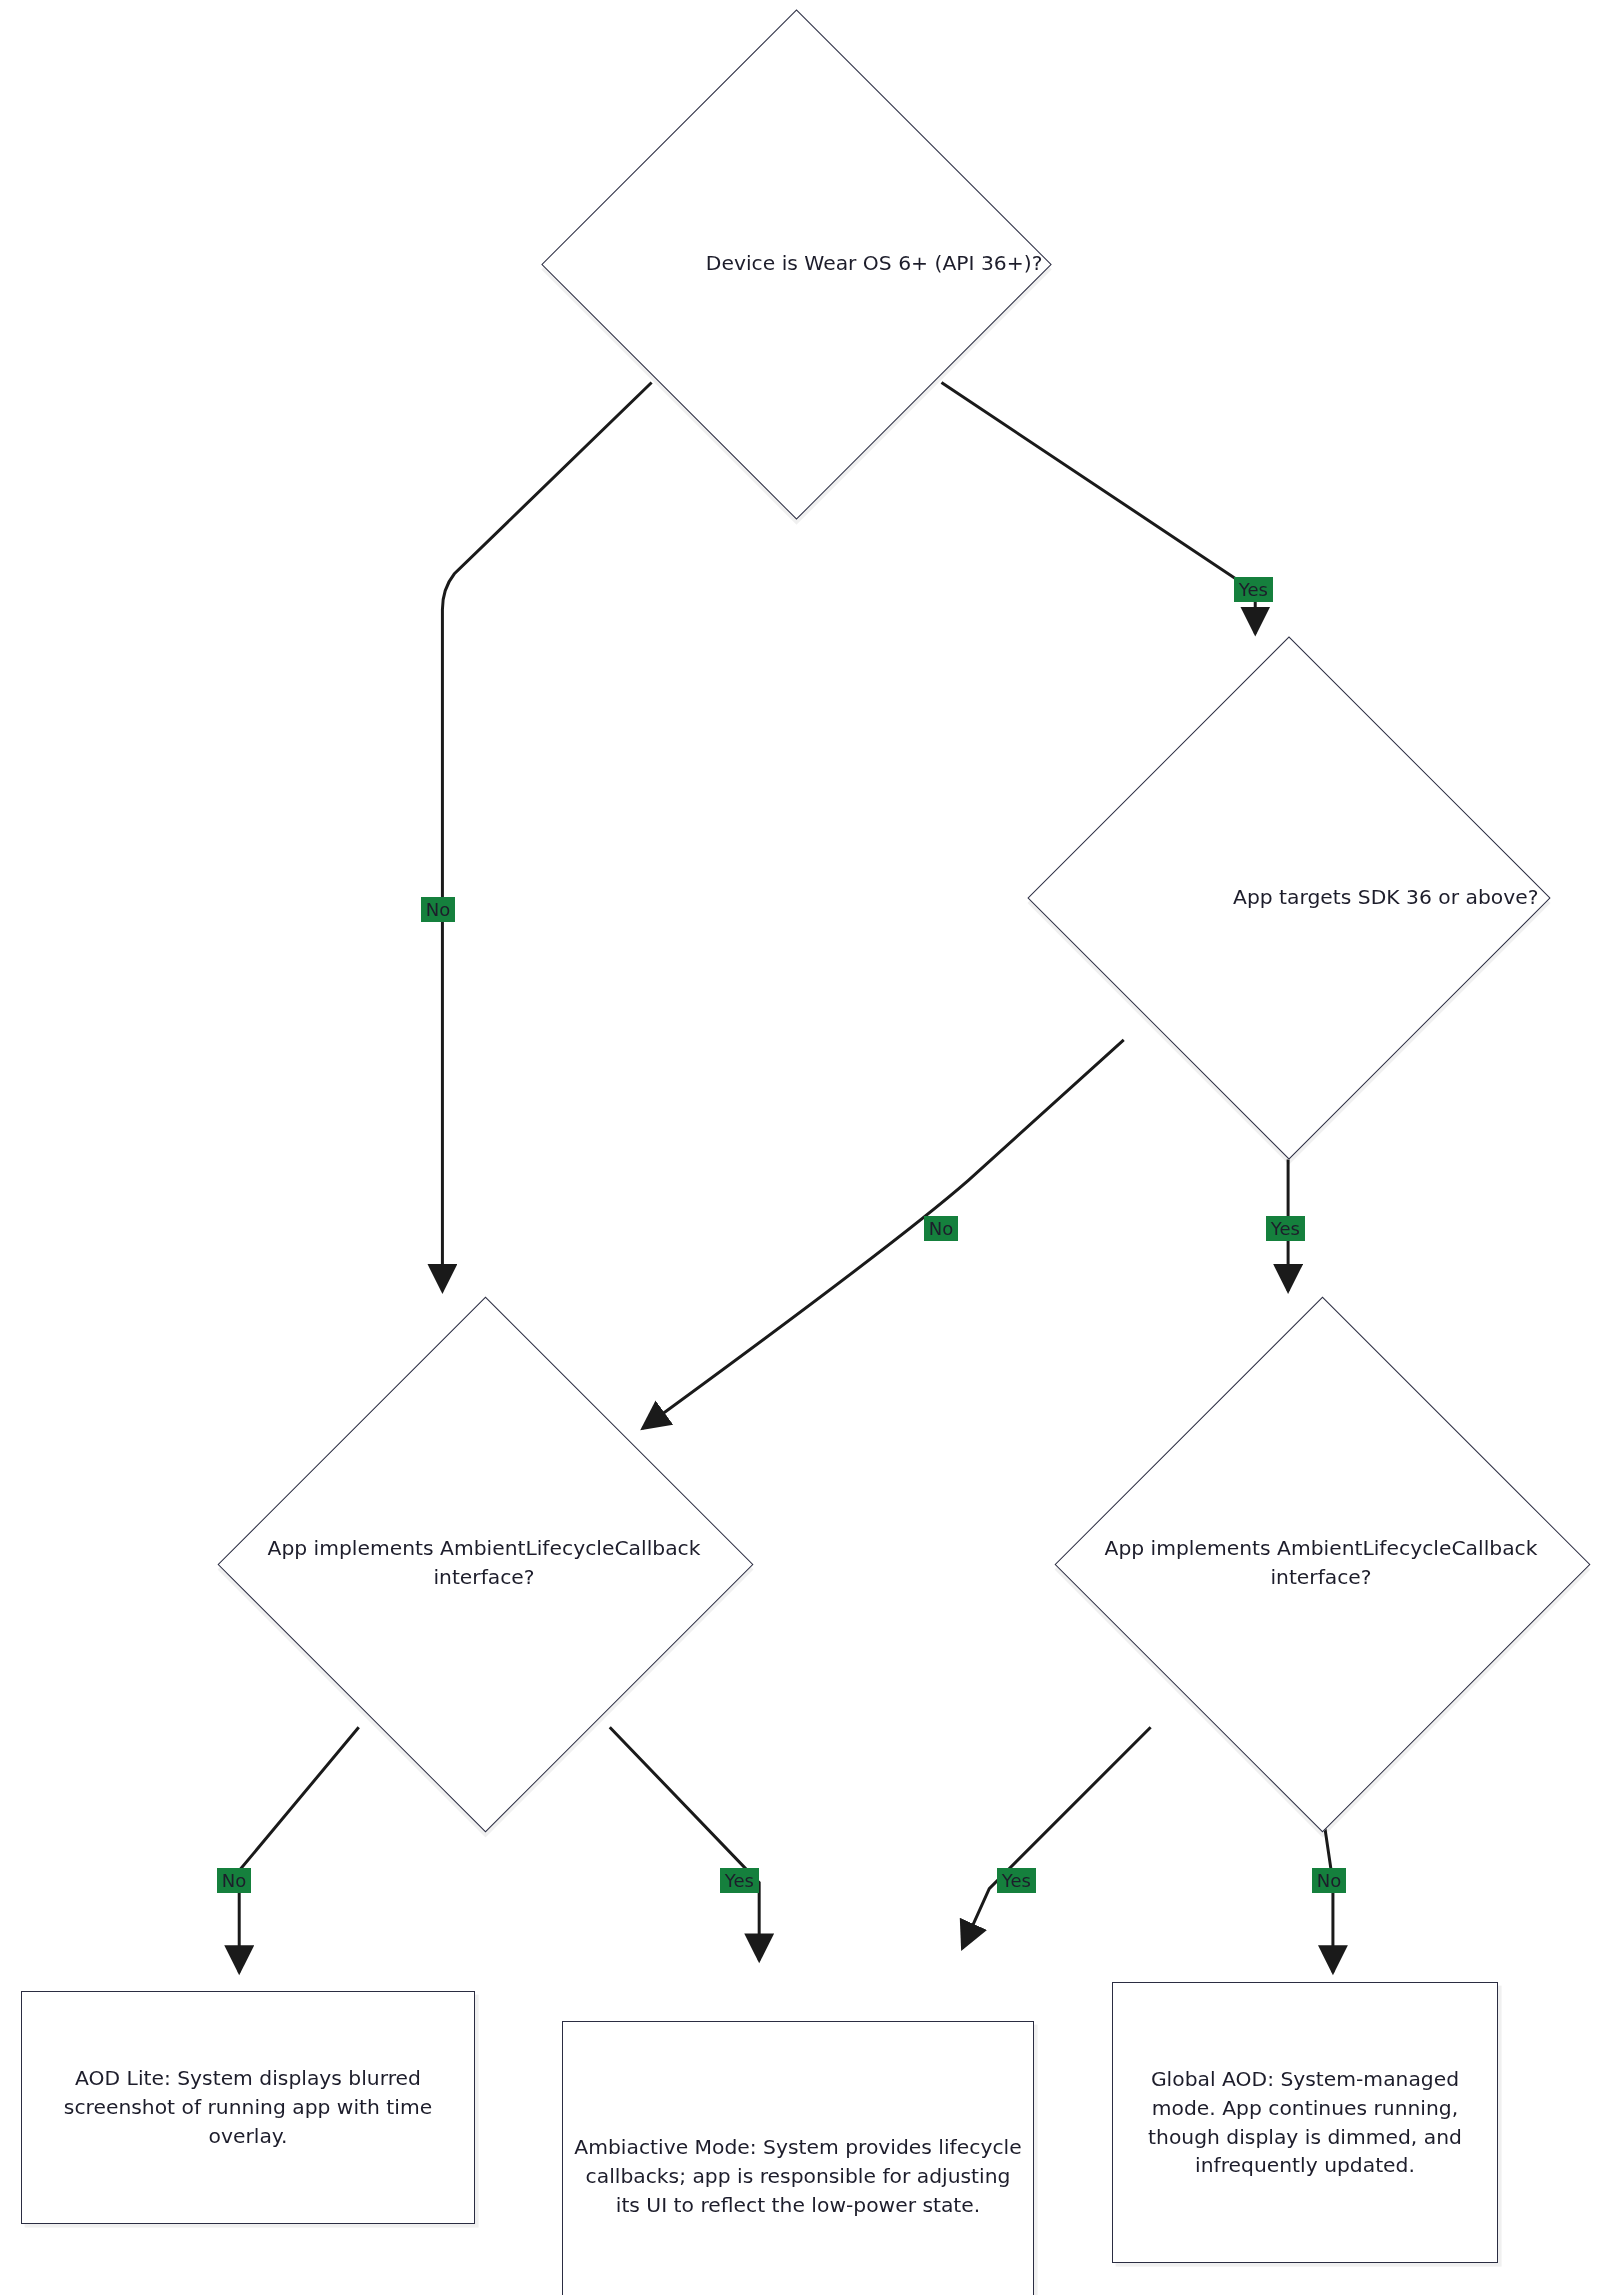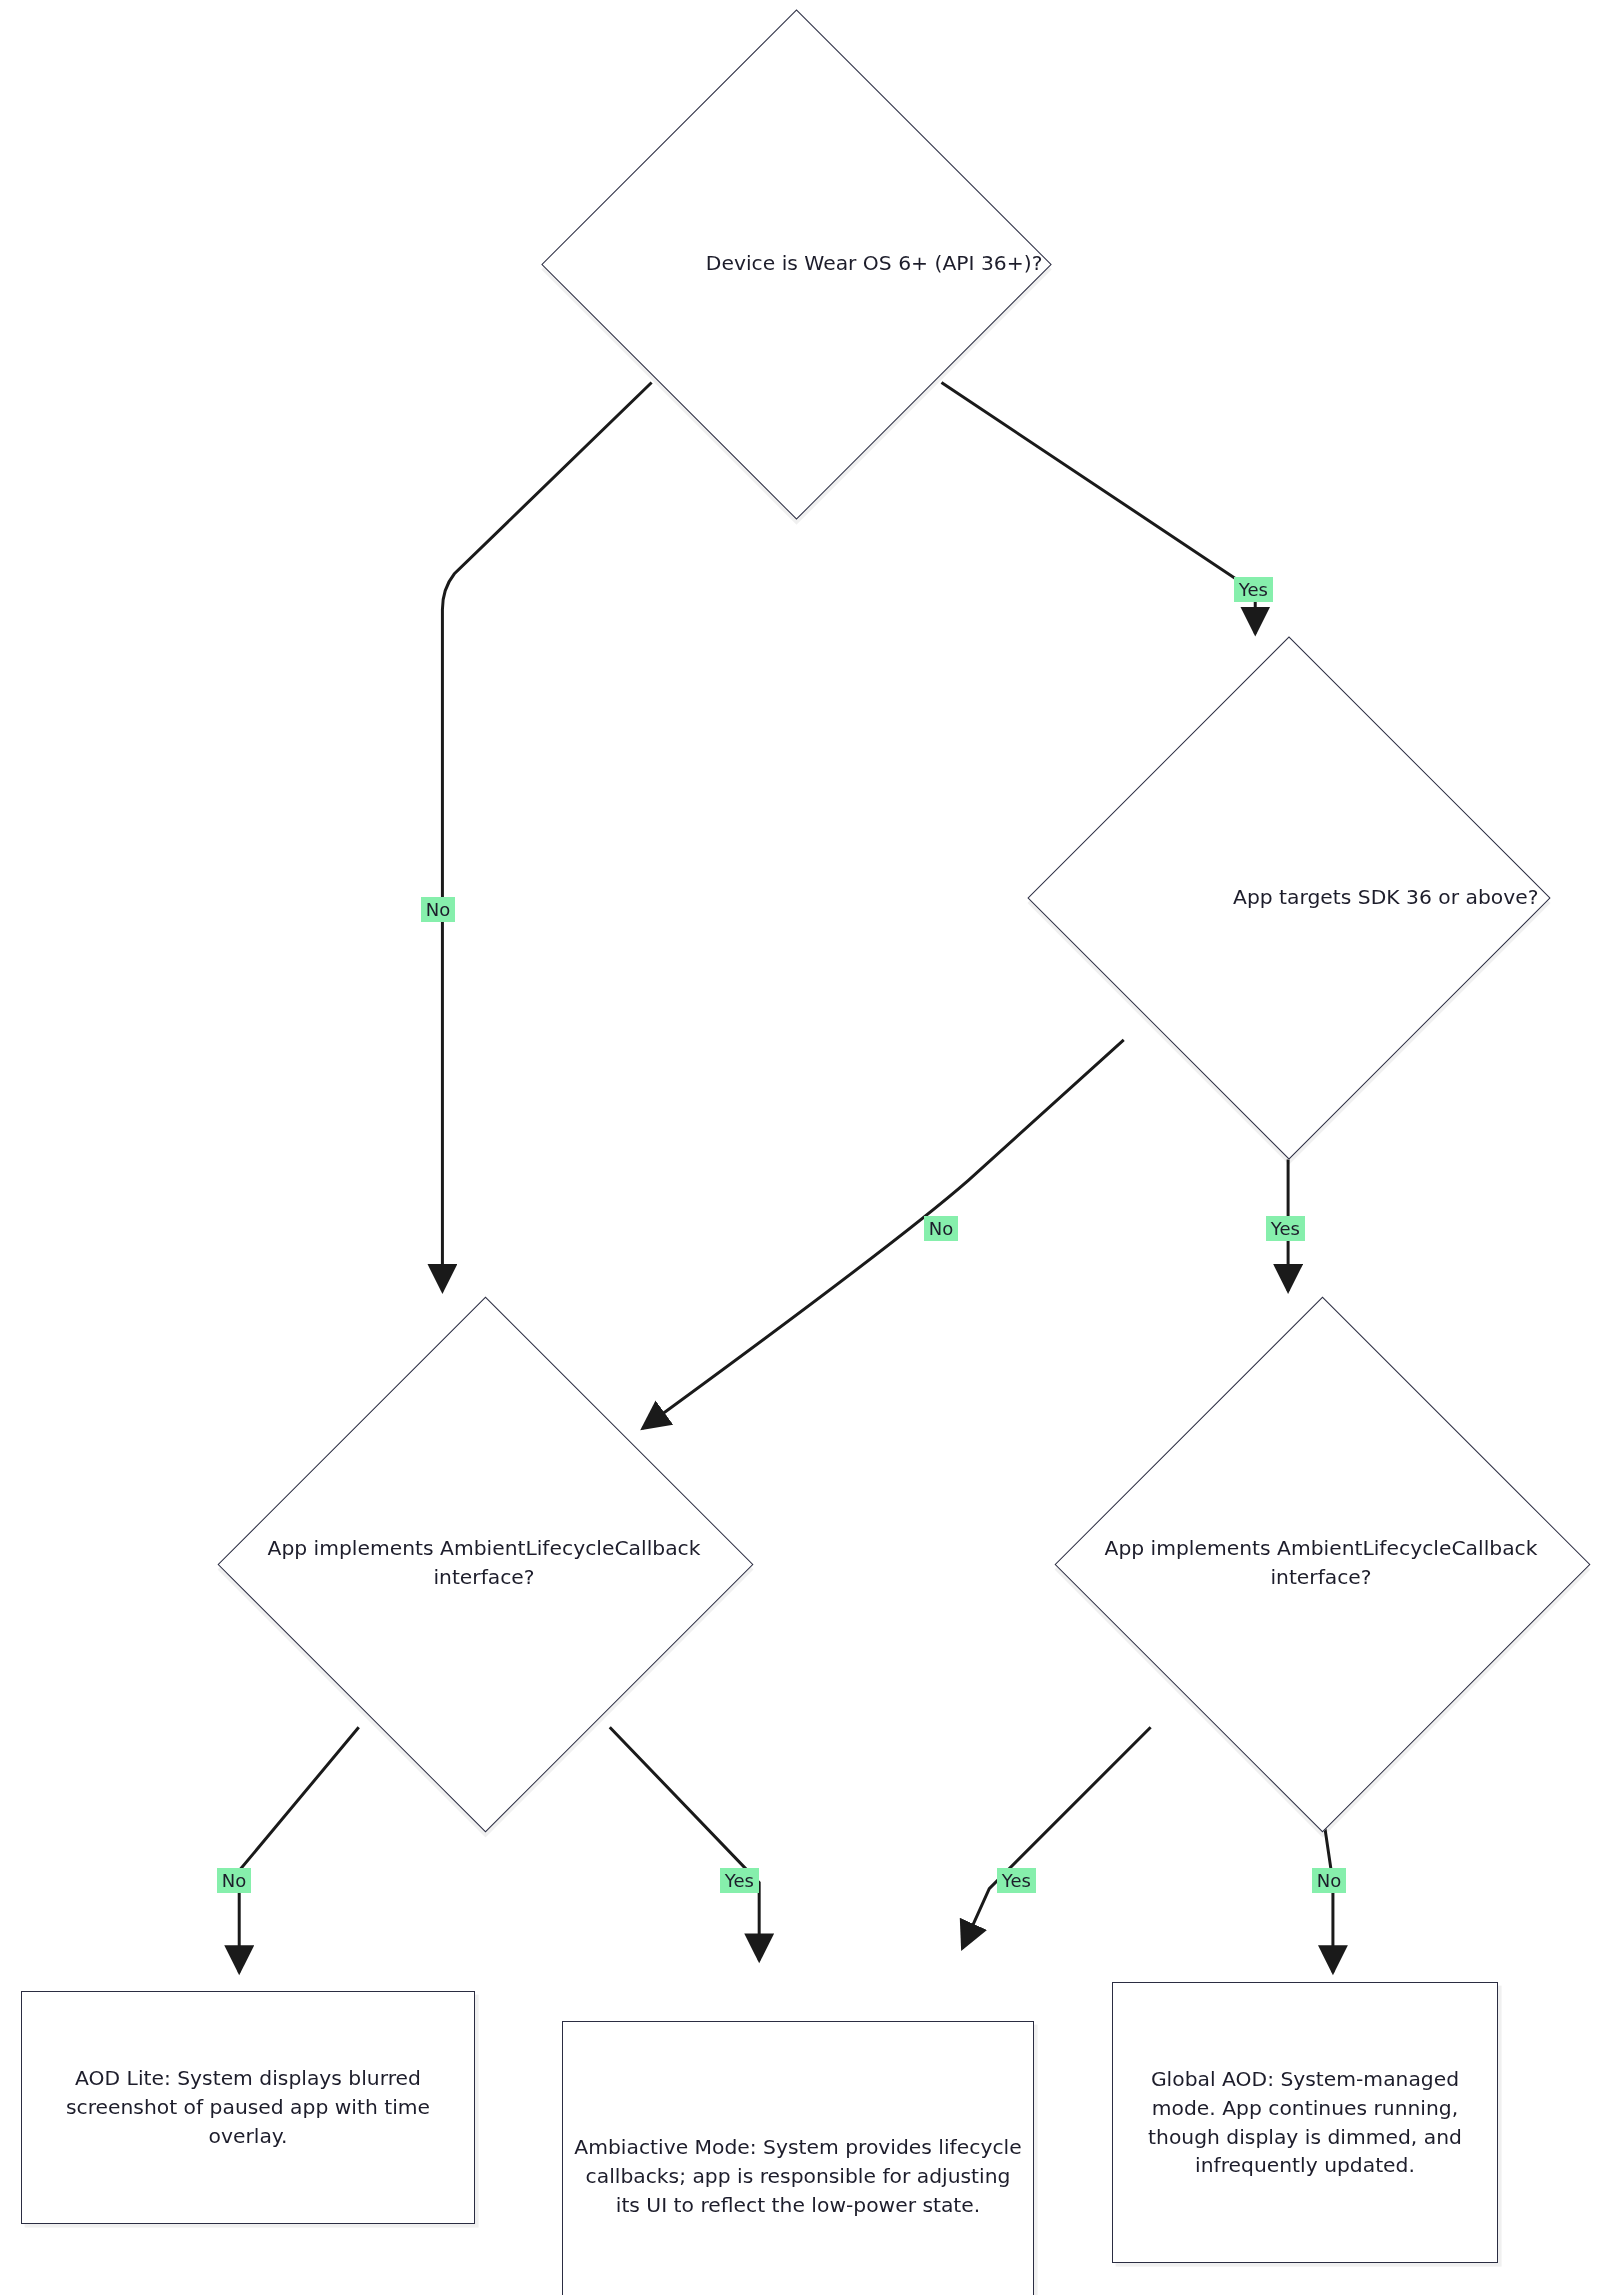--- a/index.html
+++ b/index.html
@@ -67,21 +67,21 @@
     top: 0;
     width: 100%;
     height: 100%;
     background: #ffffff;
     border: 1.8px solid #2b2d42;
     box-shadow: 3.6px 3.6px 0 rgba(0,0,0,0.06);
     box-sizing: border-box;
   }
   .edge-label {
     position: absolute;
-    background: #86efac;
+    background: #15803d;
     color: #1d1d2b;
     font-size: 18px;
     line-height: 1;
     padding: 3.6px 4.8px;
     white-space: nowrap;
     box-sizing: border-box;
   }
 </style>
 </head>
 <body>
@@ -136,21 +136,21 @@
   <div class="node" style="left:1055px; top:1297px; width:532px; height:532px;">
     <div class="diamond-shape" style="left:78px; top:78px; width:377px; height:377px;"></div>
     <div class="diamond-label">
       <span>App implements AmbientLifecycleCallback interface?</span>
     </div>
   </div>
 
   <div class="node" style="left:21px; top:1991px; width:454px; height:233px;">
     <div class="rect-shape"></div>
     <div class="box-label">
-      <span>AOD Lite: System displays blurred screenshot of paused app with time overlay.</span>
+      <span>AOD Lite: System displays blurred screenshot of running app with time overlay.</span>
     </div>
   </div>
 
   <div class="node" style="left:562px; top:1973px; width:472px; height:311px;margin-top:48px;">
     <div class="rect-shape"></div>
     <div class="box-label">
       <span>Ambiactive Mode: System provides lifecycle callbacks; app is responsible for adjusting its UI to reflect the low-power state.</span>
     </div>
   </div>
 

